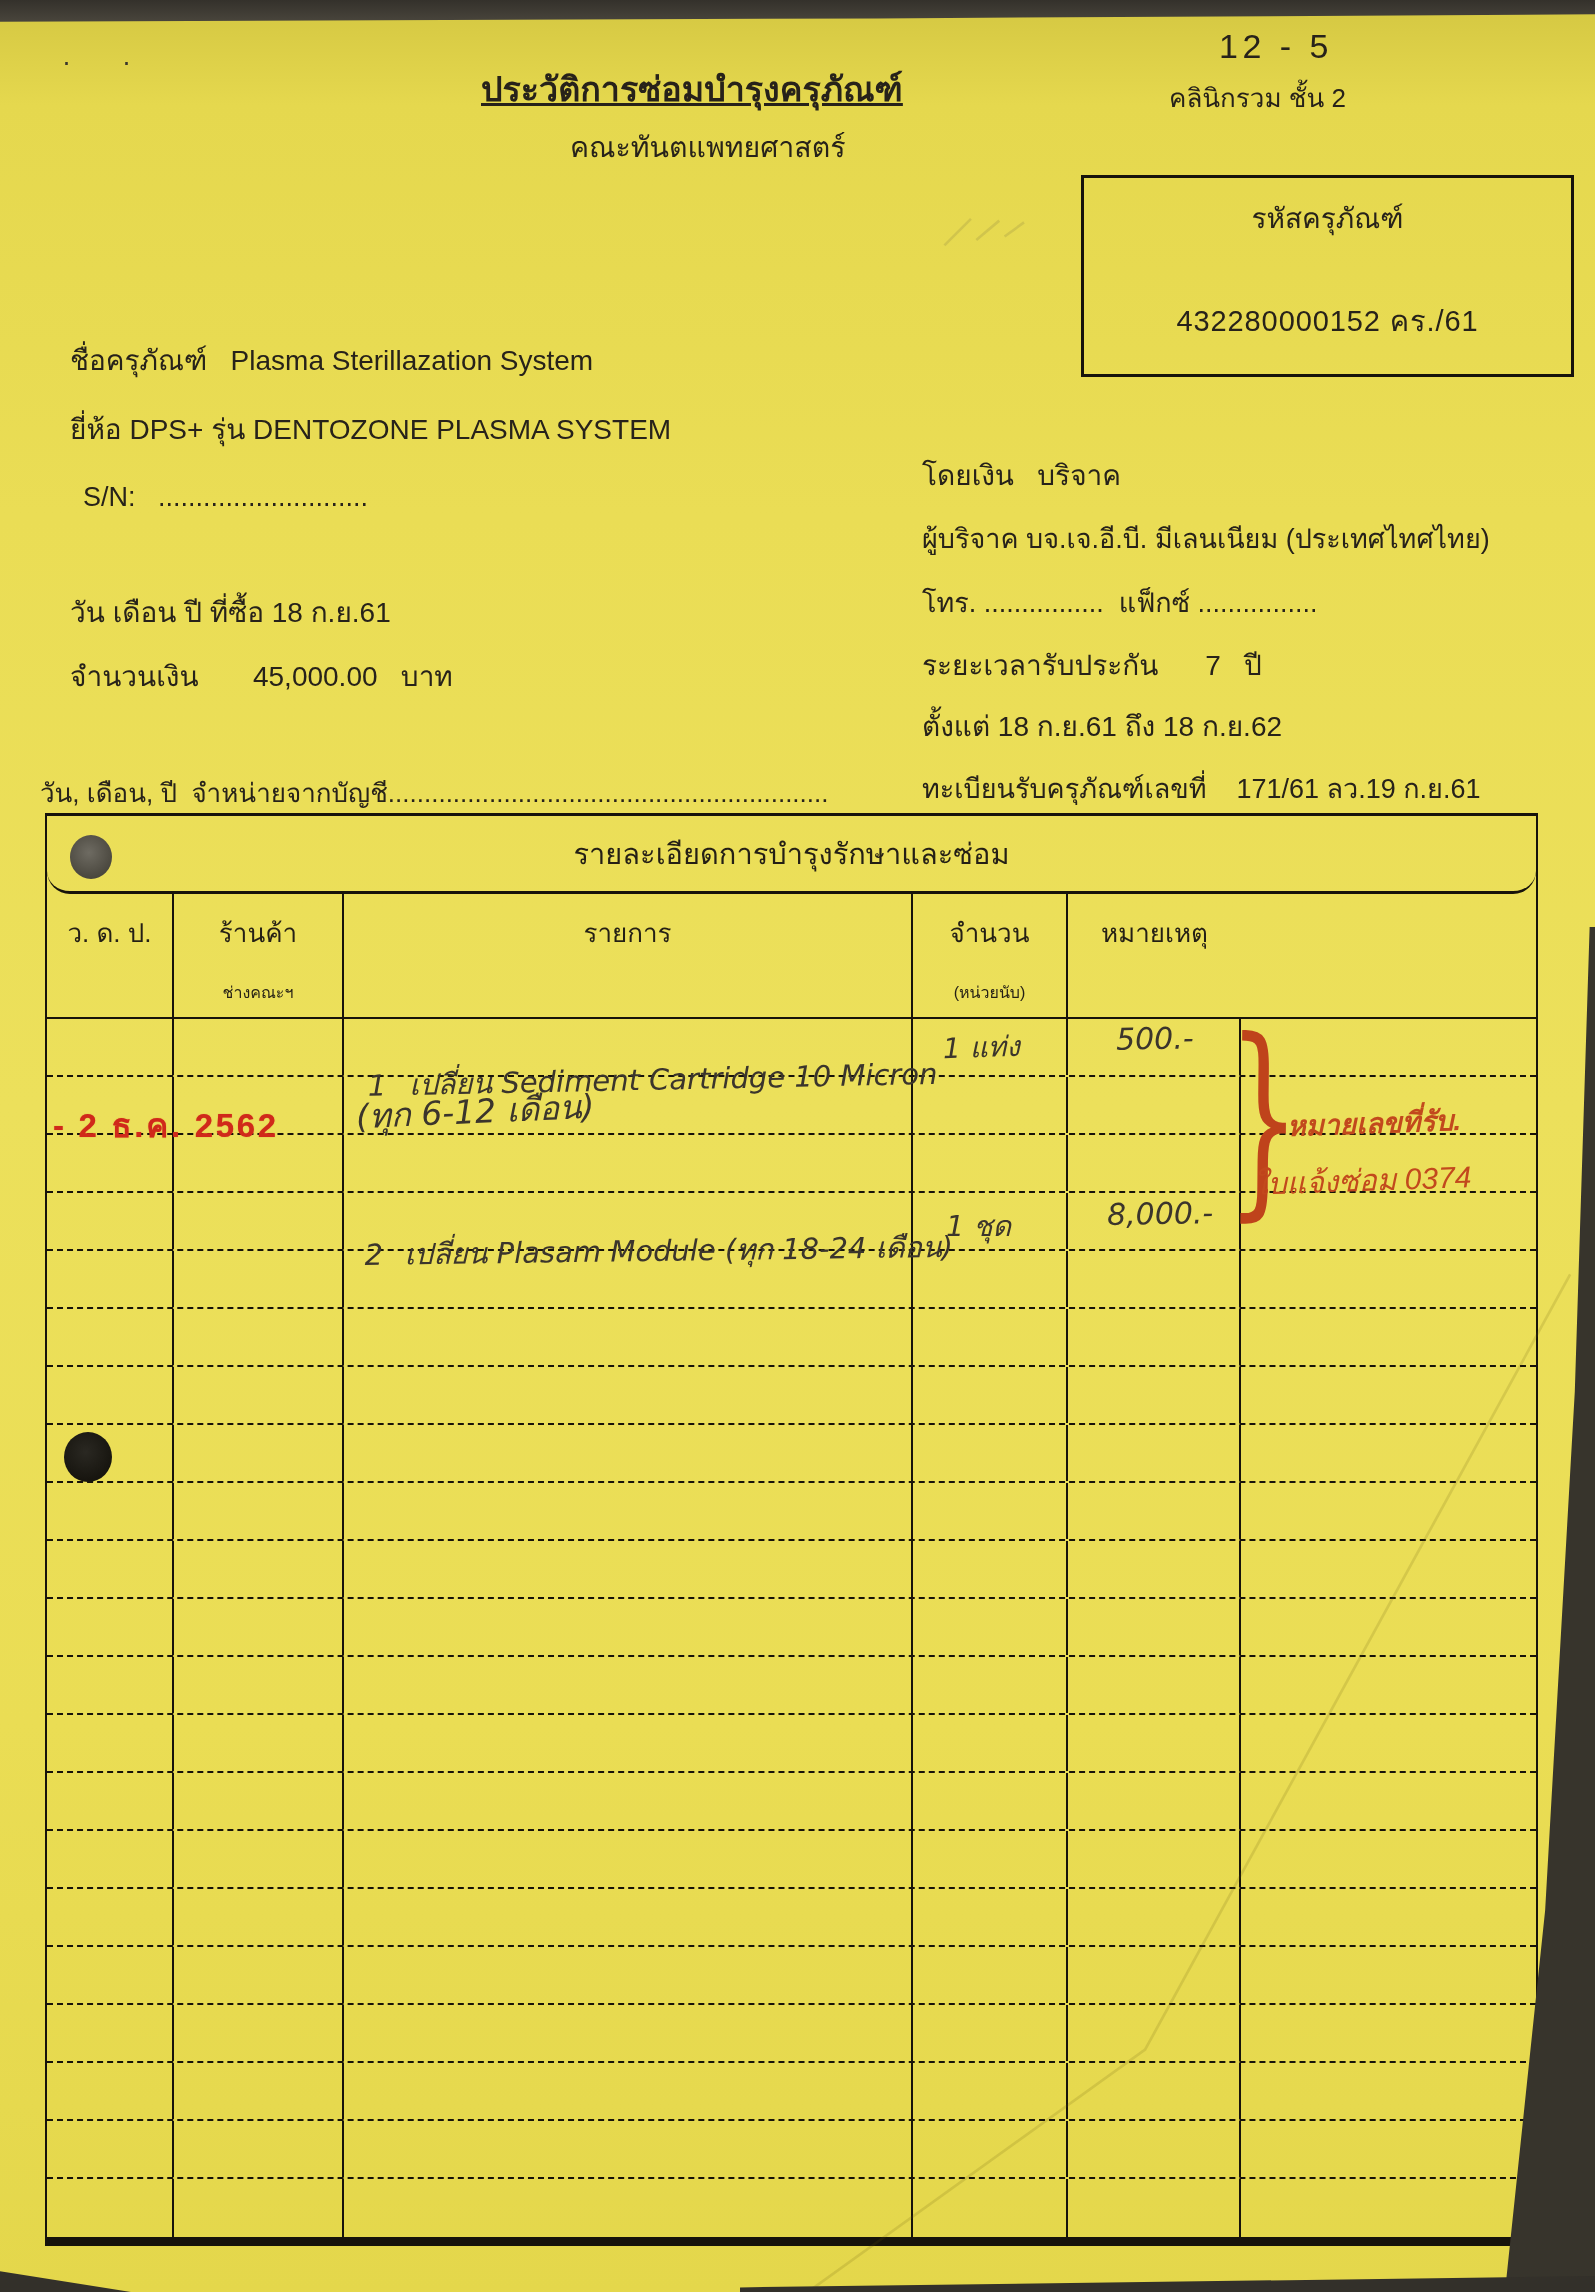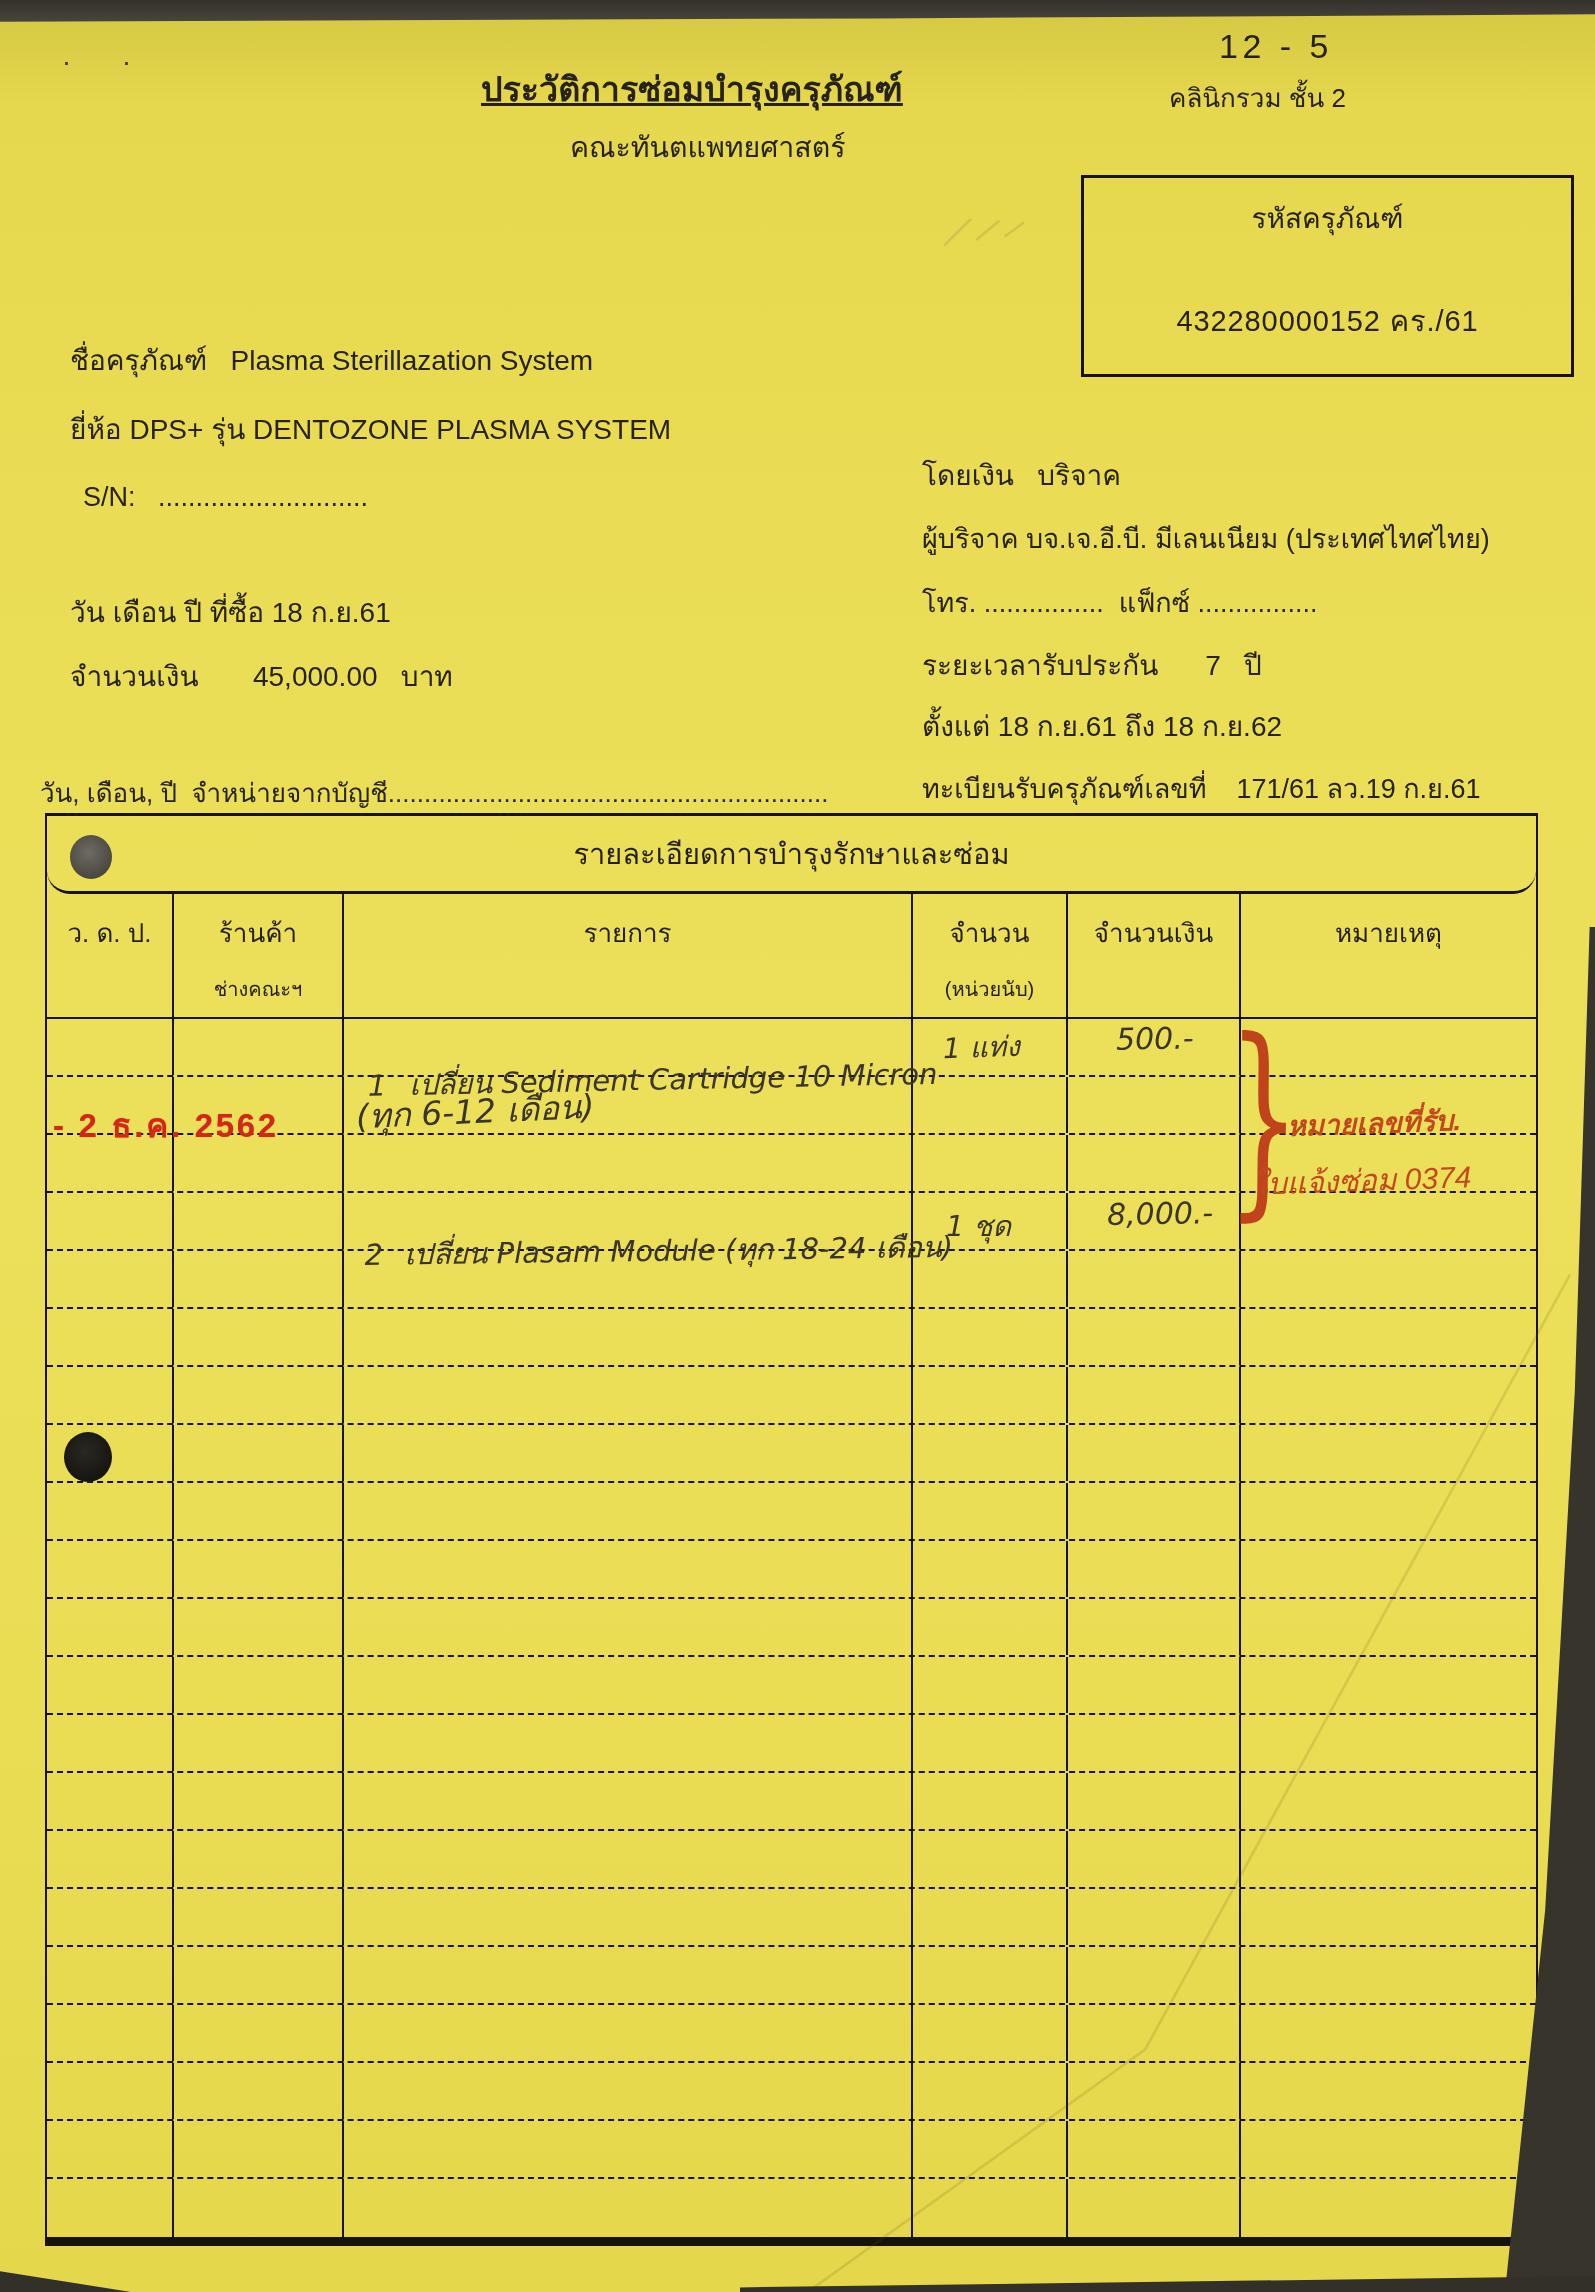--- a/index.html
+++ b/index.html
@@ -30,21 +30,21 @@
   #code-box .box-label{position:absolute;top:18px;left:0;width:100%;text-align:center;font-size:28px;color:#27221a;}
   #code-box .box-value{position:absolute;top:120px;left:0;width:100%;text-align:center;font-size:29px;color:#27221a;letter-spacing:0.9px;}
 
   
   #mtable{position:absolute;left:45px;top:813px;width:1493px;border:2.7px solid #17130b;border-top-width:3.6px;border-bottom-width:9.8px;box-sizing:border-box;background:transparent;}
   #t-title{height:75px;display:flex;align-items:center;justify-content:center;font-size:29px;color:#241f15;border-bottom:3.6px solid #17130b;border-radius:23px;}
   .t-grid{display:grid;grid-template-columns:127px 170px 569px 155px 173px auto;}
   #t-head{height:123px;border-bottom:2.7px solid #17130b;}
   #t-head .cell{border-right:2.2px solid #17130b;display:flex;flex-direction:column;align-items:center;padding:18px 0 12.5px 0;box-sizing:border-box;font-size:26px;color:#241f15;}
   #t-head .cell:last-child{border-right:none;}
-  #t-head .sub{margin-top:auto;font-size:20px;text-align:right;}
+  #t-head .sub{margin-top:auto;font-size:16px;text-align:right;}
   .t-row{height:58px;}
   .t-row.dashed{border-bottom:2.7px dashed #171209;box-sizing:border-box;}
   .t-row .cell{border-right:2.2px solid #17130b;}
   .t-row .cell:last-child{border-right:none;}
 
   
   .hand{position:absolute;font-style:italic;color:#3b352c;white-space:pre;font-family:"DejaVu Sans",sans-serif;}
   .hand-red{position:absolute;font-style:italic;color:#c2491d;white-space:pre;}
   #stamp{position:absolute;color:#d0291a;font-weight:bold;white-space:pre;letter-spacing:2.7px;text-shadow:0 0 0.9px rgba(208,41,26,.55);}
   #brace{position:absolute;color:#bf431b;font-family:"DejaVu Serif",serif;transform:scaleX(.55) rotate(1deg);transform-origin:left top;}
@@ -102,23 +102,20 @@
         <span class="sub">ช่างคณะฯ</span>
       </div>
       <div class="cell">
         <span>รายการ</span>
       </div>
       <div class="cell">
         <span>จำนวน</span>
         <span class="sub">(หน่วยนับ)</span>
       </div>
       <div class="cell">
-        <span>จำนวนเงิน</span>
-      </div>
-      <div class="cell">
         <span>หมายเหตุ</span>
       </div>
     </div>
   <div id="t-body">
       <div class="t-row t-grid dashed">
         <div class="cell"></div>
         <div class="cell"></div>
         <div class="cell"></div>
         <div class="cell"></div>
         <div class="cell"></div>

